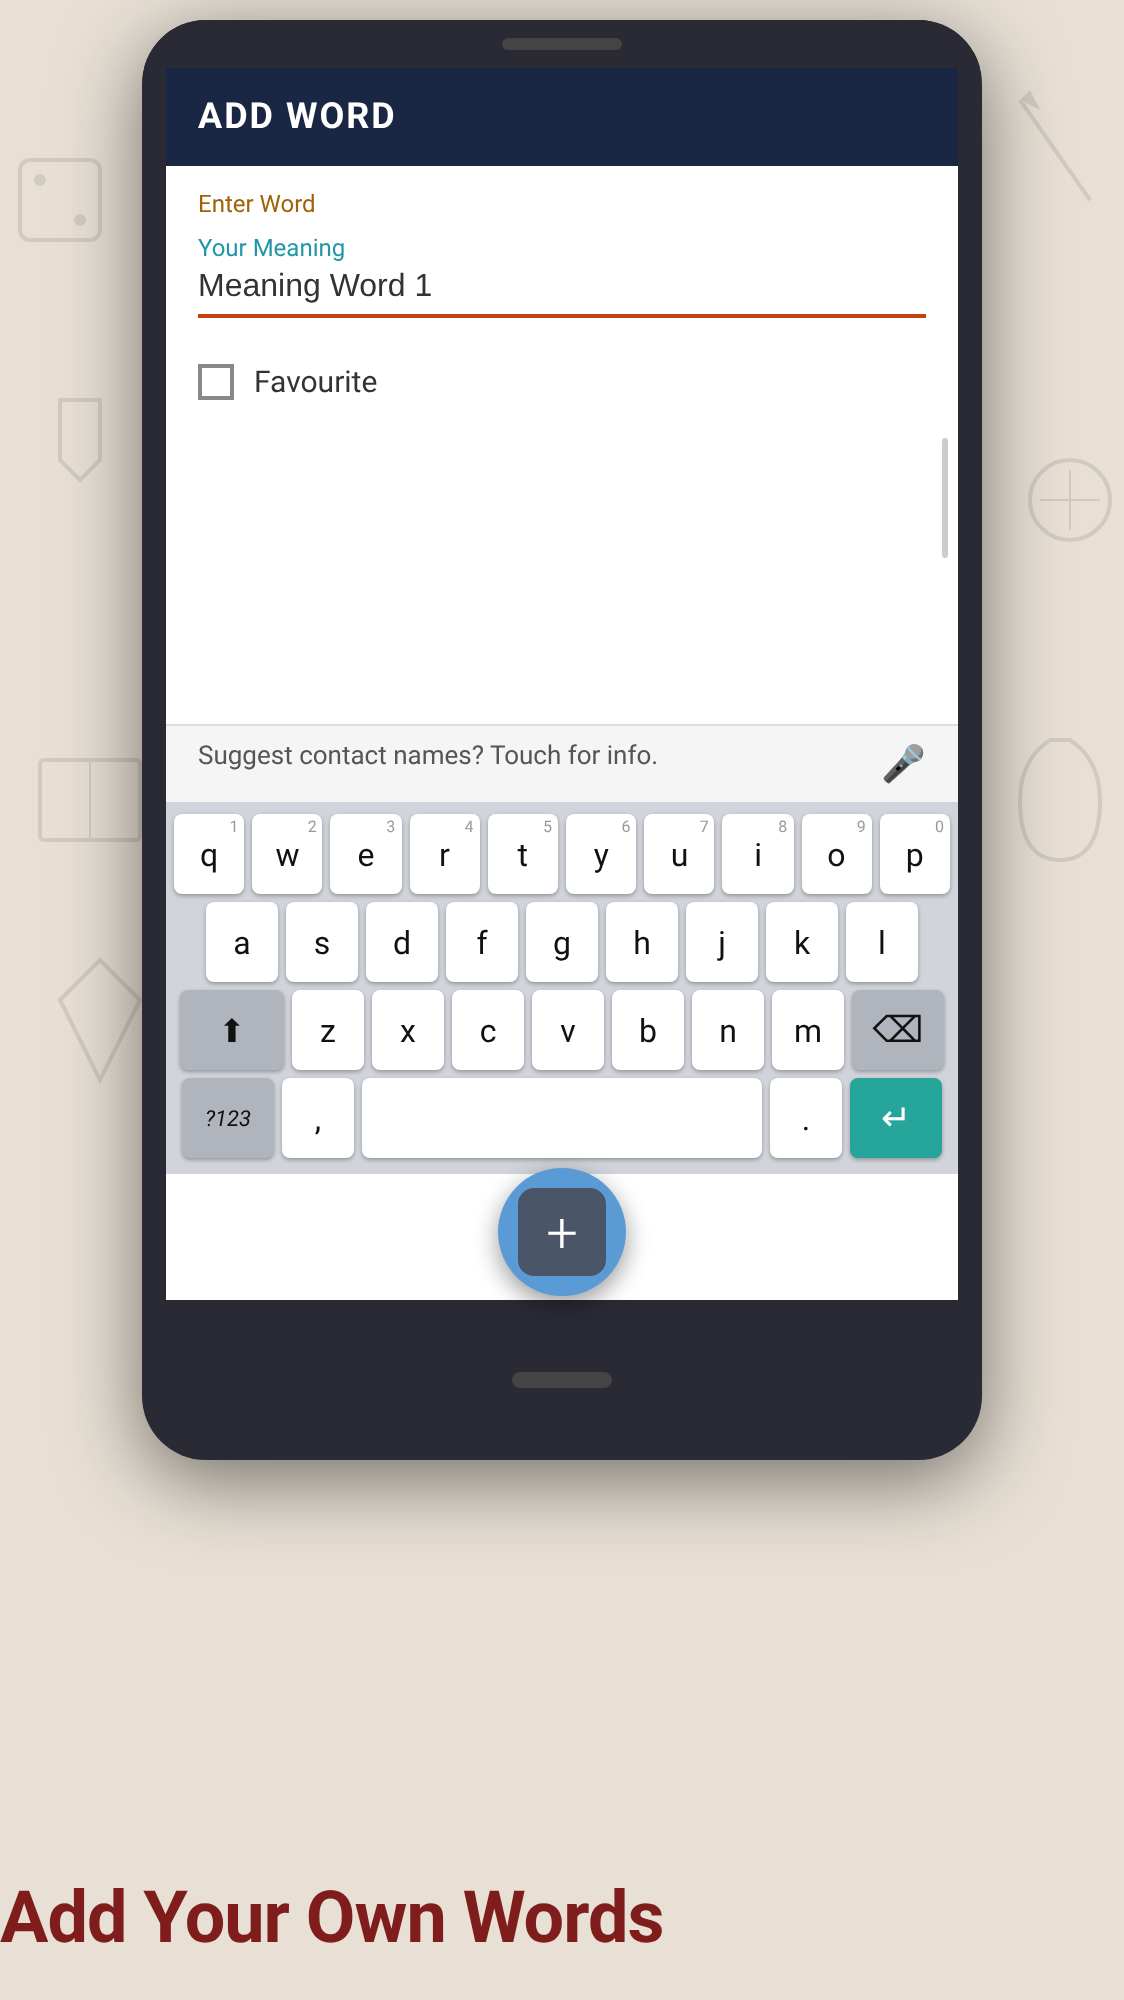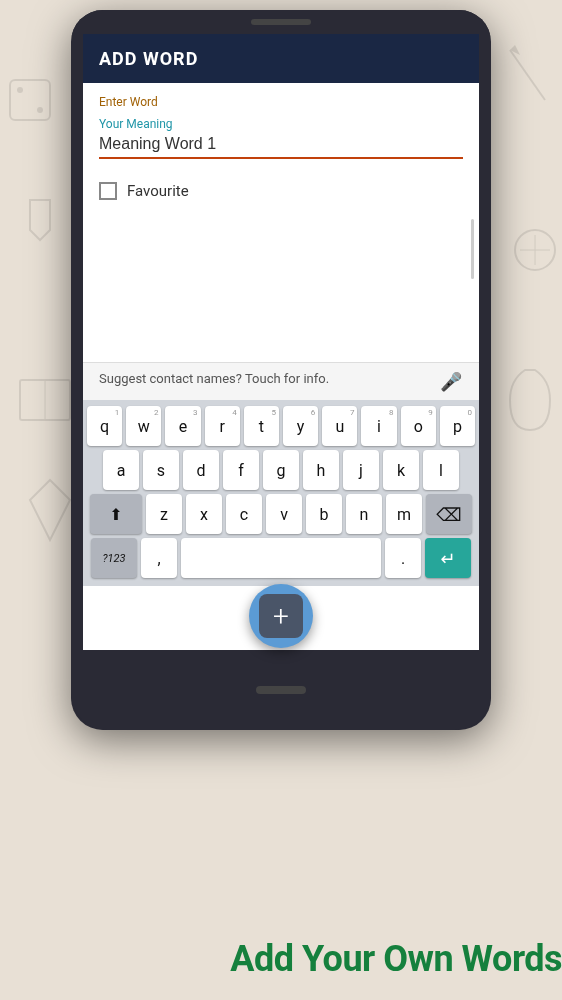--- a/index.html
+++ b/index.html
@@ -287,24 +287,24 @@
       font-size: 28px;
       color: #fff;
       font-weight: 300;
     }
 
     
     .bottom-text {
       position: absolute;
       bottom: 20px;
       left: 0; right: 0;
-      text-align: right;
+      text-align: left;
       font-size: 36px;
       font-weight: 700;
-      color: #15803d;
+      color: #7f1d1d;
       letter-spacing: -0.5px;
     }
 
     
     .doodle-bg {
       position: absolute;
       top: 0; left: 0; right: 0; bottom: 0;
       pointer-events: none;
       opacity: 0.12;
     }

